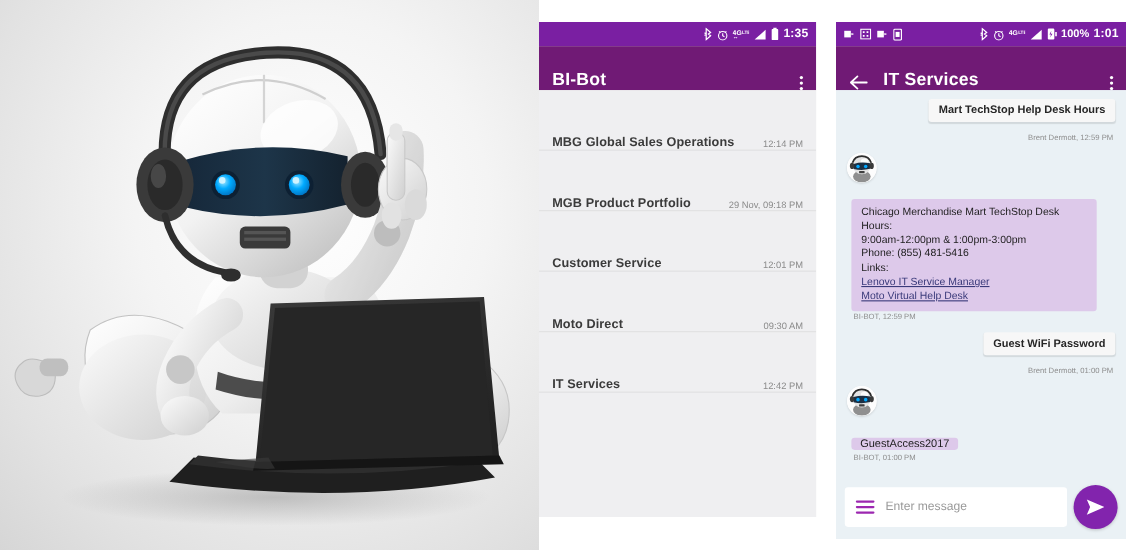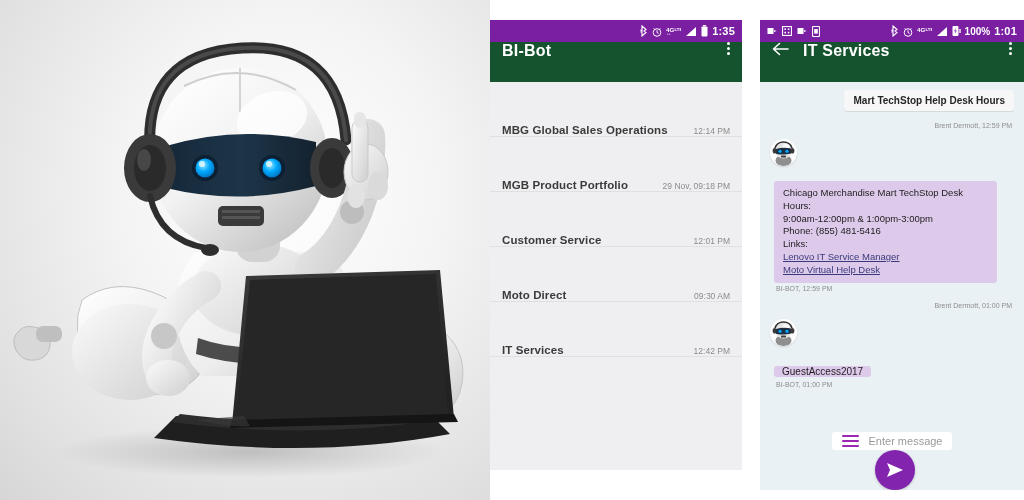--- a/index.html
+++ b/index.html
@@ -25,21 +25,21 @@
   }
   .statusbar{
     height:22px;background:#7a1fa2;display:flex;align-items:center;
     padding:0 7px;color:#fff;font-size:10px;
   }
   .sb-left{display:flex;align-items:center;gap:5px;}
   .sb-right{margin-left:auto;display:flex;align-items:flex-end;gap:4px;}
   .sb-time{font-size:11px;font-weight:bold;letter-spacing:.2px;}
   .sb-pct{font-size:10px;font-weight:bold;}
   .appbar{
-    height:40px;background:#14532d;display:flex;align-items:flex-start;
+    height:40px;background:#701a75;display:flex;align-items:flex-end;
     padding:0 12px;color:#fff;
   }
   .appbar-title{font-size:16px;font-weight:bold;letter-spacing:.2px;}
   .back-arrow{margin-right:14px;display:flex;align-items:center;}
   .kebab{margin-left:auto;display:flex;flex-direction:column;gap:2px;align-items:center;cursor:pointer;}
   .kebab i{display:block;width:3px;height:3px;border-radius:50%;background:#fff;}
 
   .list{background:#efeff1;}
   .list-item{
     height:55px;border-bottom:1px solid #e0e0e2;
@@ -77,21 +77,21 @@
   }
   .bubble-bot a{color:#3a3a7a;text-decoration:underline;display:block;}
   .bot-wrap{margin-left:4px;}
   .bot-pill{
     background:#ddc9ea;border-radius:3px;padding:0 8px;
     font-size:10px;color:#1d1d1d;display:inline-block;font-weight:normal;
   }
 
   .input-bar{
     position:absolute;left:0;bottom:0;width:264px;height:58px;
-    background:#eaf1f5;display:flex;align-items:center;padding:0 8px;box-sizing:border-box;flex-direction:column;
+    background:#eaf1f5;display:flex;align-items:center;padding:0 8px;box-sizing:border-box;
   }
   .input-field{
     flex:1;height:36px;background:#fff;border-radius:3px;
     display:flex;align-items:center;padding:0 10px;box-sizing:border-box;
   }
   .hamburger{display:flex;flex-direction:column;gap:2.5px;margin-right:10px;}
   .hamburger i{display:block;width:17px;height:2.5px;background:#9c27b0;border-radius:1px;}
   .placeholder{font-size:11px;color:#9a9a9a;}
   .send-btn{
     width:40px;height:40px;border-radius:50%;background:#8224ad;
@@ -374,20 +374,23 @@
           <div>Chicago Merchandise Mart TechStop Desk Hours:</div>
           <div>9:00am-12:00pm &amp; 1:00pm-3:00pm</div>
           <div>Phone: (855) 481-5416</div>
           <div>Links:</div>
           <a href="#">Lenovo IT Service Manager</a>
           <a href="#">Moto Virtual Help Desk</a>
         </div>
         <div class="meta left-meta">BI-BOT, 12:59 PM</div>
       </div>
 
+      <div class="row right">
+        <div class="bubble-user">Guest WiFi Password</div>
+      </div>
       <div class="meta">Brent Dermott, 01:00 PM</div>
 
       <div class="row left">
         <div class="avatar">
           <svg width="27" height="27" viewBox="0 0 27 27">
             <circle cx="13.5" cy="13.5" r="13.5" fill="#fdfdfd"></circle>
             <ellipse cx="13.5" cy="21.5" rx="8" ry="5.5" fill="#8f8f8f"></ellipse>
             <ellipse cx="13.5" cy="11.5" rx="8.2" ry="8" fill="#e3e3e3"></ellipse>
             <ellipse cx="16" cy="7.5" rx="3.4" ry="2.4" fill="#fff" opacity="0.85"></ellipse>
             <path d="M6 10 q7.5 -2.4 15 -0.5 l0 5 q-7.5 2 -15 0.2 z" fill="#1b2f44"></path>

